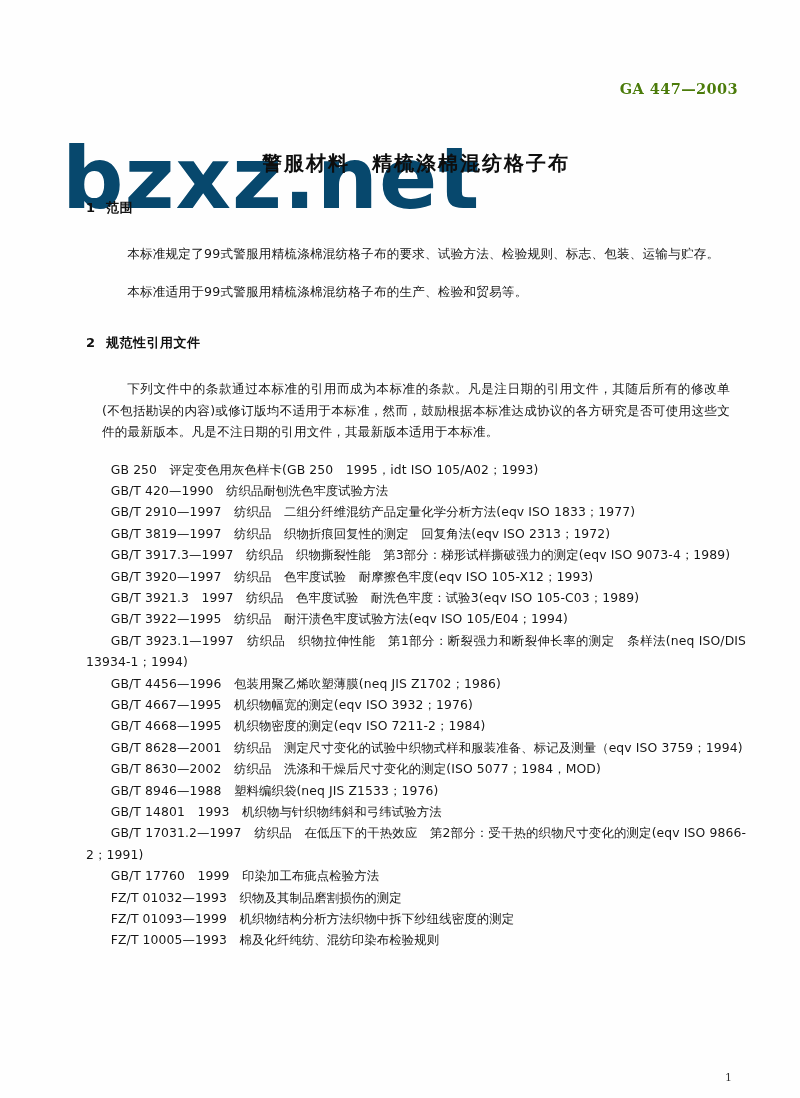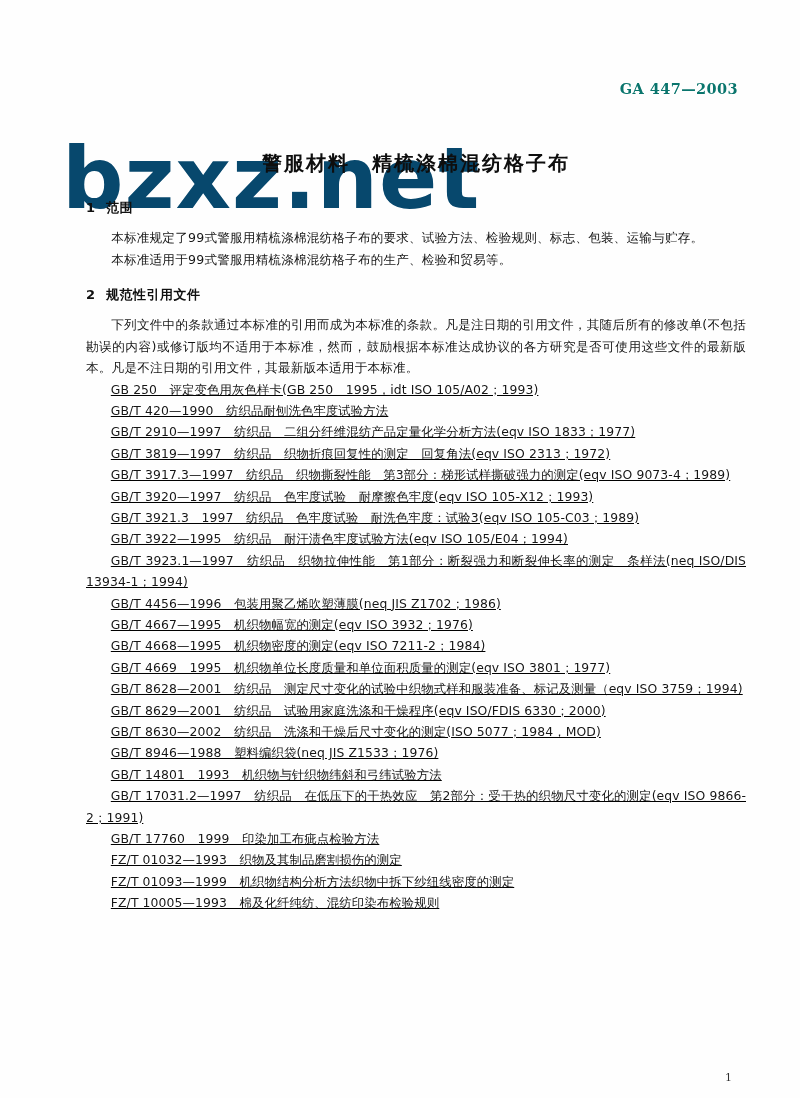--- a/index.html
+++ b/index.html
@@ -36,21 +36,21 @@
     z-index: 0;
   }
   
   .doc-header {
     position: absolute;
     top: 80px;
     right: 62px;
     font-family: "DejaVu Serif", "Liberation Serif", serif;
     font-size: 14.5px;
     font-weight: 700;
-    color: #0f766e;
+    color: #4d7c0f;
     letter-spacing: 0.4px;
     z-index: 3;
   }
   
   .content {
     position: absolute;
     left: 86px;
     top: 140px;
     width: 660px;
     z-index: 2;
@@ -78,33 +78,32 @@
   }
   .section-head .num {
     display: inline-block;
     width: 20px;
   }
   .para {
     font-family: "DejaVu Sans", "Liberation Sans", sans-serif;
     font-size: 12.6px;
     color: #191919;
     line-height: 21.5px;
-    margin: 0;
+    margin: 16px;
     text-align: justify;
     letter-spacing: 0.2px;
   }
   .para.indent {
     text-indent: 2em;
   }
   
   .ref-list {
     margin: 0;
     padding: 0;
     list-style: none;
-    text-decoration: underline;
   }
   .ref-item {
     font-family: "DejaVu Sans", "Liberation Sans", sans-serif;
     font-size: 12.4px;
     color: #191919;
     line-height: 21.4px;
     margin: 0;
     padding: 0 0 0 0;
     text-indent: 2em;
     text-align: justify;
@@ -164,23 +163,21 @@
       <li class="ref-item">GB/T 2910—1997　纺织品　二组分纤维混纺产品定量化学分析方法(eqv ISO 1833；1977)</li>
       <li class="ref-item">GB/T 3819—1997　纺织品　织物折痕回复性的测定　回复角法(eqv ISO 2313；1972)</li>
       <li class="ref-item">GB/T 3917.3—1997　纺织品　织物撕裂性能　第3部分：梯形试样撕破强力的测定(eqv ISO 9073-4；1989)</li>
       <li class="ref-item">GB/T 3920—1997　纺织品　色牢度试验　耐摩擦色牢度(eqv ISO 105-X12；1993)</li>
       <li class="ref-item">GB/T 3921.3　1997　纺织品　色牢度试验　耐洗色牢度：试验3(eqv ISO 105-C03；1989)</li>
       <li class="ref-item">GB/T 3922—1995　纺织品　耐汗渍色牢度试验方法(eqv ISO 105/E04；1994)</li>
       <li class="ref-item">GB/T 3923.1—1997　纺织品　织物拉伸性能　第1部分：断裂强力和断裂伸长率的测定　条样法(neq ISO/DIS 13934-1；1994)</li>
       <li class="ref-item">GB/T 4456—1996　包装用聚乙烯吹塑薄膜(neq JIS Z1702；1986)</li>
       <li class="ref-item">GB/T 4667—1995　机织物幅宽的测定(eqv ISO 3932；1976)</li>
       <li class="ref-item">GB/T 4668—1995　机织物密度的测定(eqv ISO 7211-2；1984)</li>
-      <li class="ref-item">GB/T 4669　1995　机织物单位长度质量和单位面积质量的测定(eqv ISO 3801；1977)</li>
       <li class="ref-item">GB/T 8628—2001　纺织品　测定尺寸变化的试验中织物式样和服装准备、标记及测量（eqv ISO 3759；1994)</li>
-      <li class="ref-item">GB/T 8629—2001　纺织品　试验用家庭洗涤和干燥程序(eqv ISO/FDIS 6330；2000)</li>
       <li class="ref-item">GB/T 8630—2002　纺织品　洗涤和干燥后尺寸变化的测定(ISO 5077；1984，MOD)</li>
       <li class="ref-item">GB/T 8946—1988　塑料编织袋(neq JIS Z1533；1976)</li>
       <li class="ref-item">GB/T 14801　1993　机织物与针织物纬斜和弓纬试验方法</li>
       <li class="ref-item">GB/T 17031.2—1997　纺织品　在低压下的干热效应　第2部分：受干热的织物尺寸变化的测定(eqv ISO 9866-2；1991)</li>
       <li class="ref-item">GB/T 17760　1999　印染加工布疵点检验方法</li>
       <li class="ref-item">FZ/T 01032—1993　织物及其制品磨割损伤的测定</li>
       <li class="ref-item">FZ/T 01093—1999　机织物结构分析方法织物中拆下纱纽线密度的测定</li>
       <li class="ref-item">FZ/T 10005—1993　棉及化纤纯纺、混纺印染布检验规则</li>
     </ul>
 

